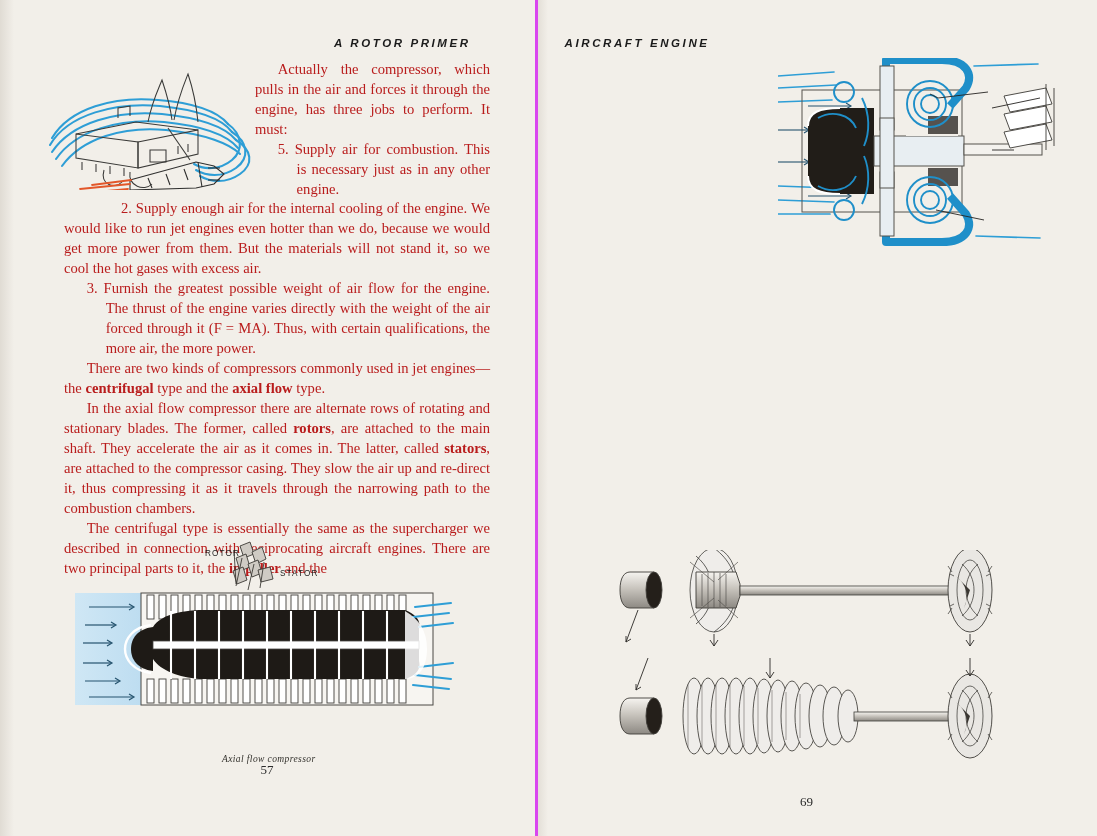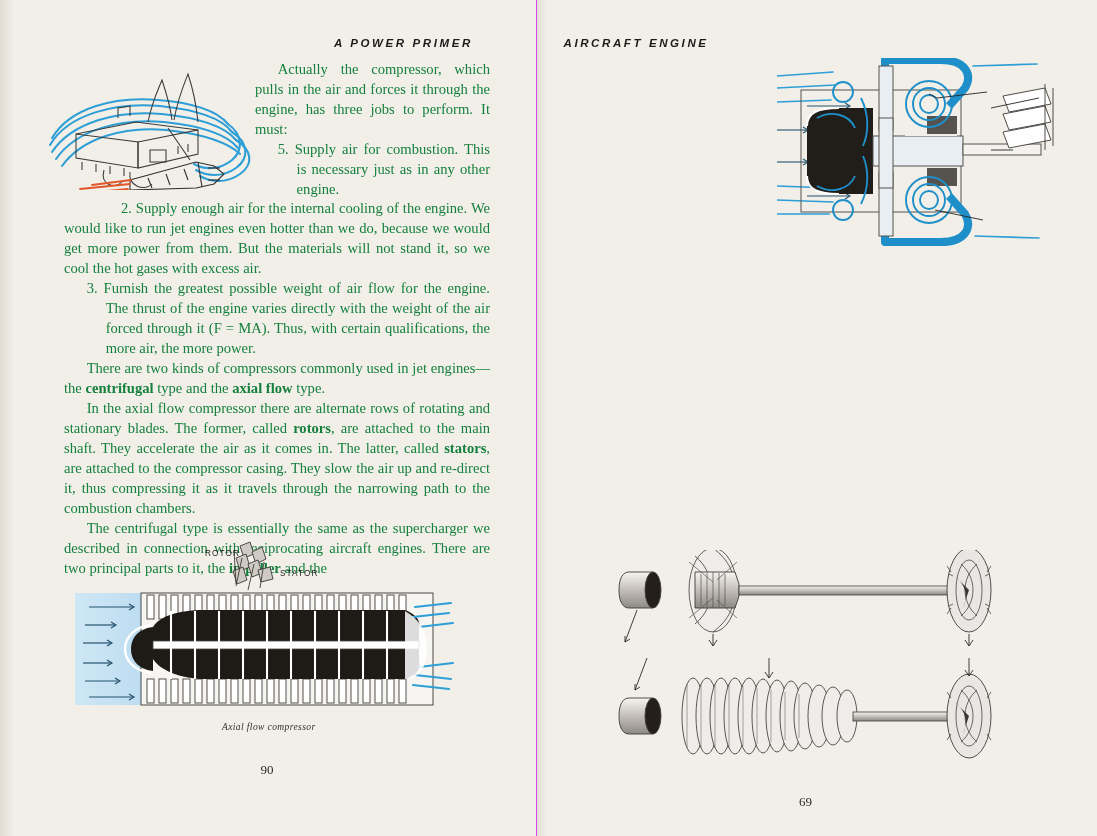--- a/index.html
+++ b/index.html
@@ -6,21 +6,21 @@
   body{
     width:1097px;height:836px;
     background:#efece6;
     font-family:"Liberation Serif", serif;
     overflow:hidden;
     position:relative;
   }
   .spread{position:absolute;inset:0;display:flex;}
   .page{position:relative;height:836px;background:#f2efe9;}
   .page-left{width:536px;}
-  .page-right{width:561px;border-left:1px solid #d946ef;}
+  .page-right{width:561px;border-left:3px solid #d946ef;}
 
   .gutter-shadow{
     position:absolute;top:0;left:0;width:10px;height:836px;
     background:linear-gradient(to right,rgba(170,160,145,.20),rgba(170,160,145,0));
     pointer-events:none;
   }
   .edge-shadow-l{
     position:absolute;top:0;left:0;width:14px;height:836px;
     background:linear-gradient(to right,rgba(160,150,135,.22),rgba(160,150,135,0));
     pointer-events:none;
@@ -33,21 +33,21 @@
     font-size:11.5px;letter-spacing:2.6px;
     color:#1b1b1b;
   }
   .rh-left{left:334px;top:37px;}
   .rh-right{left:588px;top:37px;}
 
   .col{
     position:absolute;
     font-size:14.6px;
     line-height:1.37;
-    color:#15803d;
+    color:#b91c1c;
     text-align:justify;
     text-justify:inter-word;
     hyphens:none;
   }
   .col p{margin:0;}
   .col p.ind{text-indent:1.55em;}
   .li-hang{padding-left:2.85em;text-indent:-1.3em;}
   b{font-weight:bold;}
 
   
@@ -85,21 +85,21 @@
   svg{display:block;}
 </style>
 </head>
 <body>
 
 <div class="spread">
 
   <div class="page page-left">
     <div class="edge-shadow-l"></div>
 
-    <div class="running-head rh-left">A POWER PRIMER</div>
+    <div class="running-head rh-left">A ROTOR PRIMER</div>
 
     <div class="fig" style="left:18px;top:50px;">
       <svg width="248" height="140" viewBox="0 0 248 140">
         <g fill="none" stroke="#2e9ed6" stroke-width="2.1" stroke-linecap="round">
           <path d="M34 88 C52 58,96 46,140 50 C178 53,200 62,210 74"></path>
           <path d="M32 95 C50 64,98 52,142 56 C182 60,205 70,214 82"></path>
           <path d="M34 102 C54 72,100 60,144 64 C184 68,208 78,218 90"></path>
           <path d="M38 109 C58 80,102 68,146 72 C186 76,210 86,220 98"></path>
           <path d="M44 116 C64 88,106 76,148 80 C188 84,212 94,222 104"></path>
           <path d="M210 74 C224 84,226 100,214 110 C202 120,186 120,176 114"></path>
@@ -275,23 +275,23 @@
             <path d="M344 42 L378 38"></path>
           <path d="M340 90 L376 94"></path>
             <path d="M338 100 L374 104"></path>
             <path d="M344 82 L378 78"></path>
         </g>
         <path d="M330 26 C344 34,352 46,352 64 C352 82,344 94,330 94" fill="#ffffff" opacity=".85"></path>
       </svg>
     </div>
 
 
-    <div class="fig-caption" style="left:222px;top:722px;">Axial flow compressor</div>
-
-    <div class="pagenum pn-left">90</div>
+    <div class="fig-caption" style="left:222px;top:754px;">Axial flow compressor</div>
+
+    <div class="pagenum pn-left">57</div>
   </div>
 
   <div class="page page-right">
     <div class="gutter-shadow"></div>
 
     <div class="running-head rh-right" style="left:27px;">AIRCRAFT ENGINE</div>
 
     <div class="fig" style="left:240px;top:58px;">
       <svg width="320" height="190" viewBox="0 0 320 190">
 

